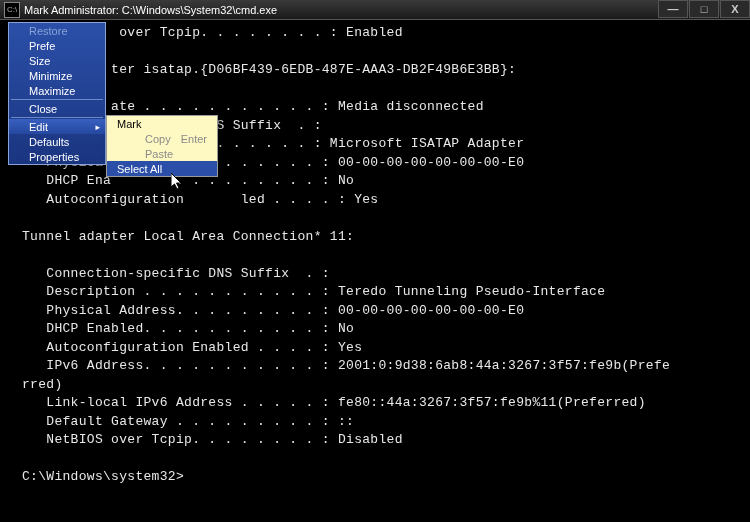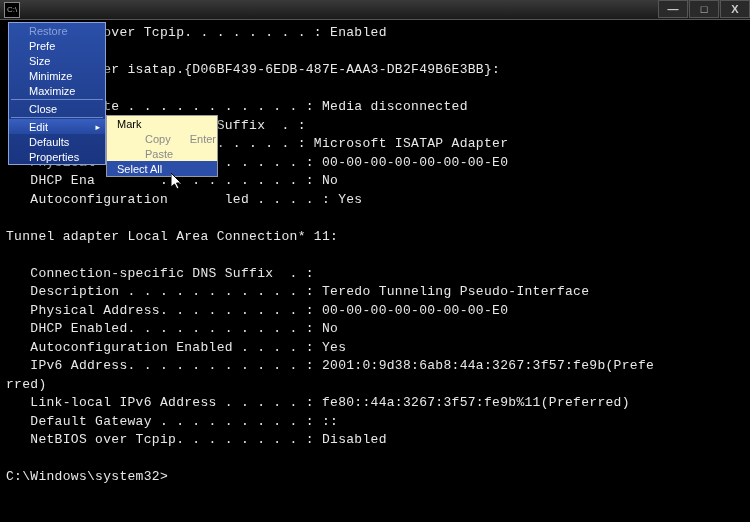--- a/index.html
+++ b/index.html
@@ -52,21 +52,21 @@
       margin-left: 1px;
       display: flex;
       align-items: center;
       justify-content: center;
       color: #ccc;
       font-family: Arial;
       font-size: 11px;
       font-weight: bold;
     }
     .console-area {
-      padding: 4px 6px;
+      padding: 4px 22px;
       line-height: 18.5px;
       white-space: pre;
       font-size: 13px;
       color: #e8e8e8;
       letter-spacing: 0.3px;
     }
     .console-line { display: block; }
     .system-menu {
       position: absolute;
       top: 22px;
@@ -117,41 +117,42 @@
     .edit-submenu-item {
       padding: 1px 10px 1px 10px;
       color: #000;
       height: 15px;
       line-height: 14px;
       position: relative;
     }
     .edit-submenu-item.disabled { color: #8a8a8a; margin-left: 28px; }
     .edit-submenu-item .shortcut {
       position: absolute;
-      right: 1px;
+      right: 10px;
       color: #8a8a8a;
     }
     .edit-submenu-item.highlighted {
       background: #2b4fa8;
       color: #fff;
     }
     .cursor-pointer {
       position: absolute;
       top: 173px;
       left: 171px;
       z-index: 20;
       width: 14px;
       height: 18px;
     }
   </style>
 </head>
 <body>
 
 <div class="titlebar">
   <div class="titlebar-icon">C:\</div>
+  <span>Mark Administrator: C:\Windows\System32\cmd.exe</span>
   <div class="titlebar-buttons">
     <div class="titlebar-btn">—</div>
     <div class="titlebar-btn">□</div>
     <div class="titlebar-btn">X</div>
   </div>
 </div>
 
 <div class="console-area" id="console-area"><span class="console-line">            over Tcpip. . . . . . . . : Enabled</span><span class="console-line">&nbsp;</span><span class="console-line">           ter isatap.{D06BF439-6EDB-487E-AAA3-DB2F49B6E3BB}:</span><span class="console-line">&nbsp;</span><span class="console-line">           ate . . . . . . . . . . . : Media disconnected</span><span class="console-line">           n-specific DNS Suffix  . :</span><span class="console-line">           on . . . . . . . . . . . : Microsoft ISATAP Adapter</span><span class="console-line">   Physical        . . . . . . . . . : 00-00-00-00-00-00-00-E0</span><span class="console-line">   DHCP Ena        . . . . . . . . . : No</span><span class="console-line">   Autoconfiguration       led . . . . : Yes</span><span class="console-line">&nbsp;</span><span class="console-line">Tunnel adapter Local Area Connection* 11:</span><span class="console-line">&nbsp;</span><span class="console-line">   Connection-specific DNS Suffix  . :</span><span class="console-line">   Description . . . . . . . . . . . : Teredo Tunneling Pseudo-Interface</span><span class="console-line">   Physical Address. . . . . . . . . : 00-00-00-00-00-00-00-E0</span><span class="console-line">   DHCP Enabled. . . . . . . . . . . : No</span><span class="console-line">   Autoconfiguration Enabled . . . . : Yes</span><span class="console-line">   IPv6 Address. . . . . . . . . . . : 2001:0:9d38:6ab8:44a:3267:3f57:fe9b(Prefe</span><span class="console-line">rred)</span><span class="console-line">   Link-local IPv6 Address . . . . . : fe80::44a:3267:3f57:fe9b%11(Preferred)</span><span class="console-line">   Default Gateway . . . . . . . . . : ::</span><span class="console-line">   NetBIOS over Tcpip. . . . . . . . : Disabled</span><span class="console-line">&nbsp;</span><span class="console-line">C:\Windows\system32&gt;</span></div>
 
 <div class="system-menu" id="system-menu">

